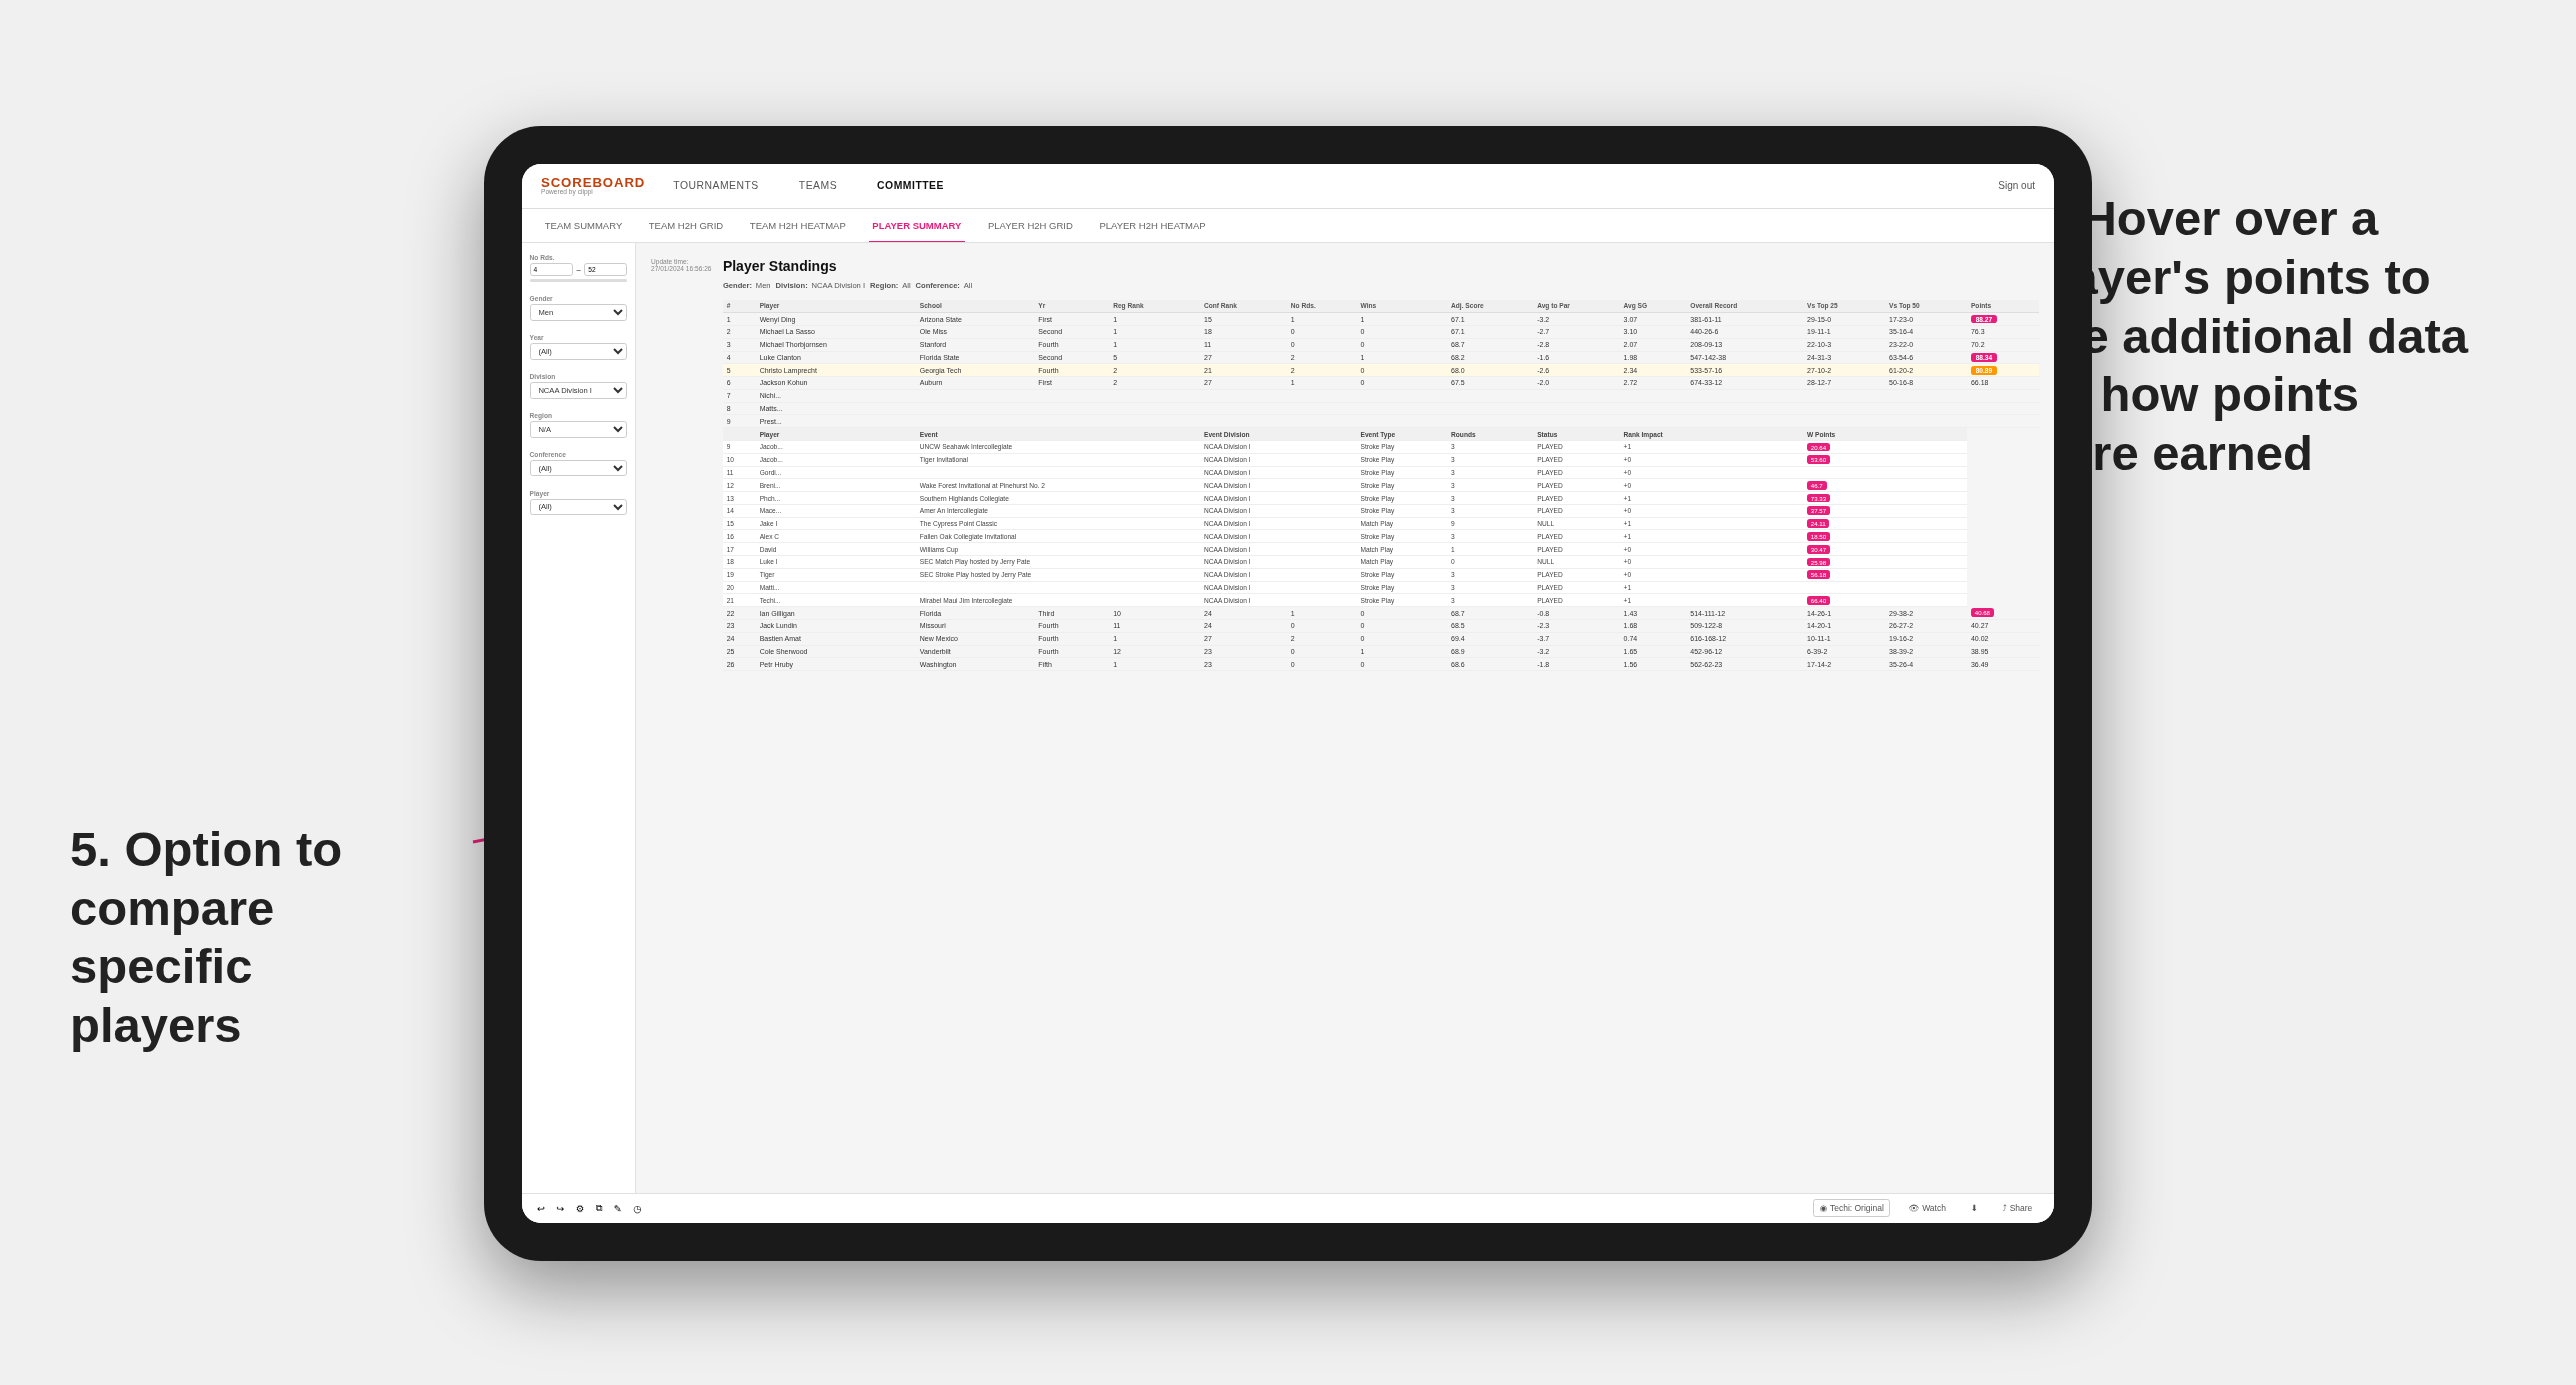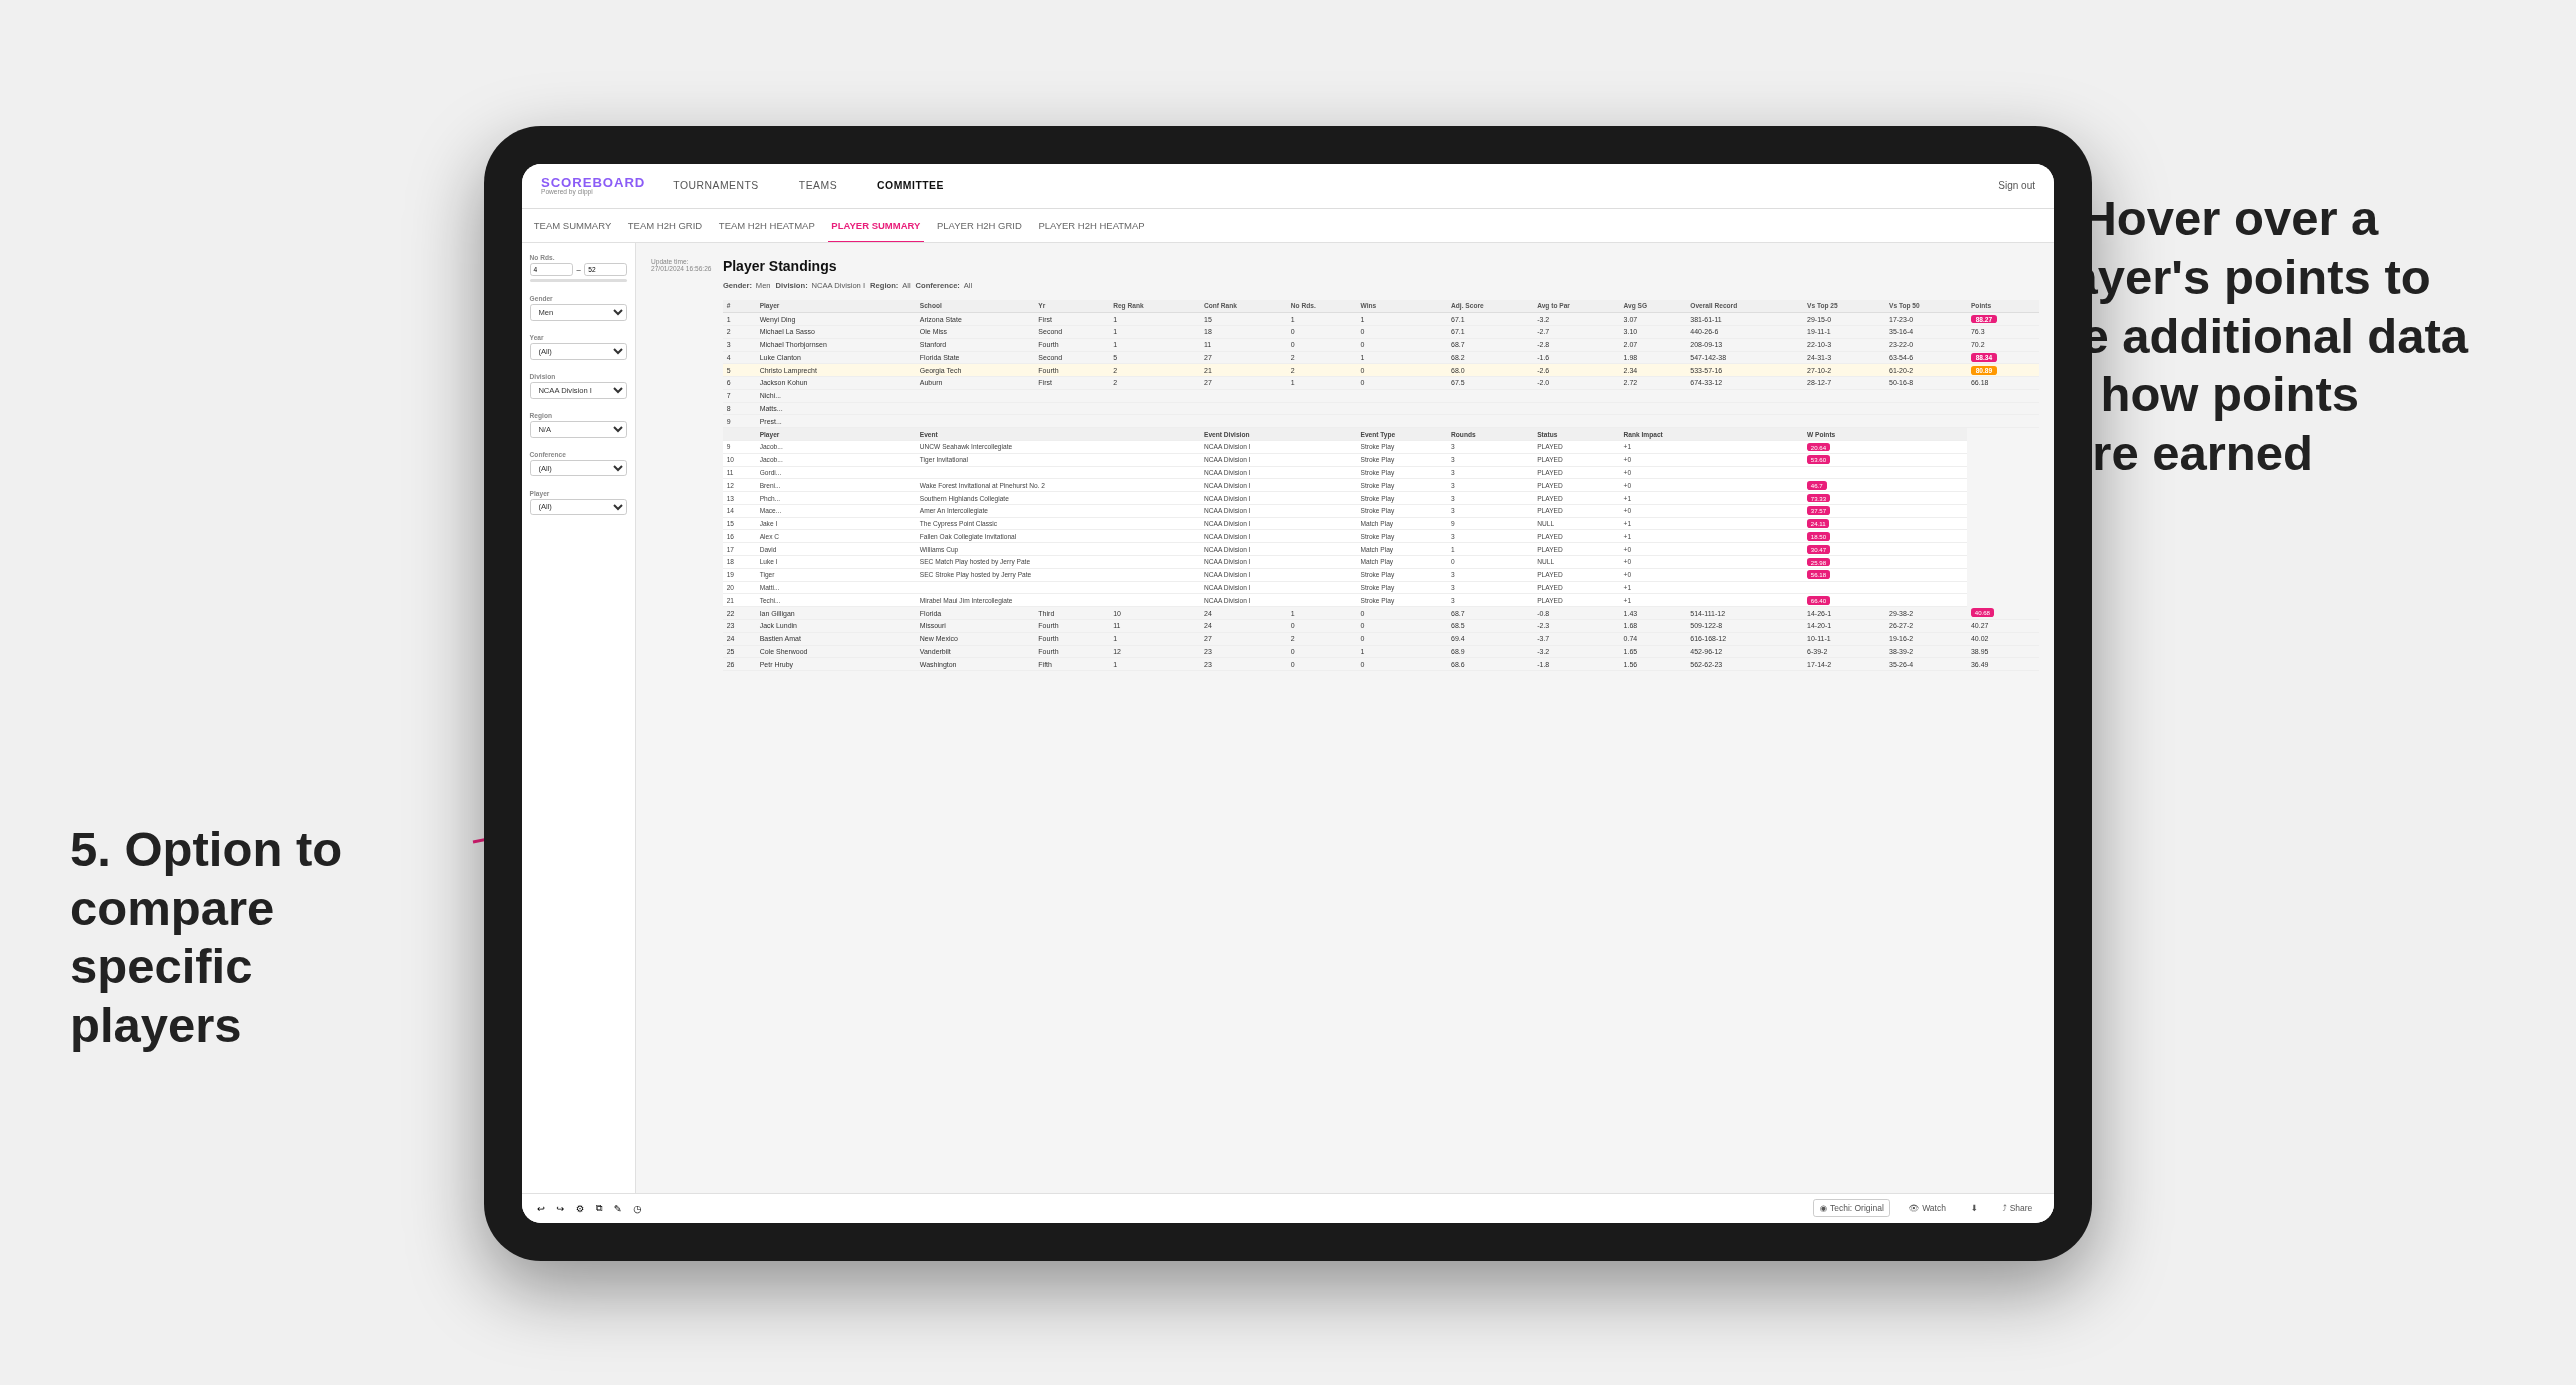--- a/index.html
+++ b/index.html
@@ -78,21 +78,21 @@
     .logo-block {
       display: flex;
       flex-direction: column;
       line-height: 1;
     }
 
     .logo-title {
       font-size: 13.2px;
       font-weight: 900;
       letter-spacing: 0.9px;
-      color: #8b5cf6;
+      color: #c2410c;
     }
 
     .logo-sub {
       font-size: 6.6px;
       color: #888;
     }
 
     .nav-items {
       display: flex;
       gap: 40px;
@@ -115,23 +115,23 @@
       color: #555;
       display: flex;
       align-items: center;
       gap: 7.6px;
     }
 
     
     .sub-nav {
       background: #fff;
       border-bottom: 1.9px solid #e0e0e0;
-      padding: 0 8px;
-      display: flex;
-      gap: 9px;
+      padding: 0 19px;
+      display: flex;
+      gap: 19px;
       height: 34px;
       align-items: center;
       flex-shrink: 0;
     }
 
     .sub-nav-item {
       font-size: 9.5px;
       color: #666;
       cursor: pointer;
       padding: 0 3.8px;

